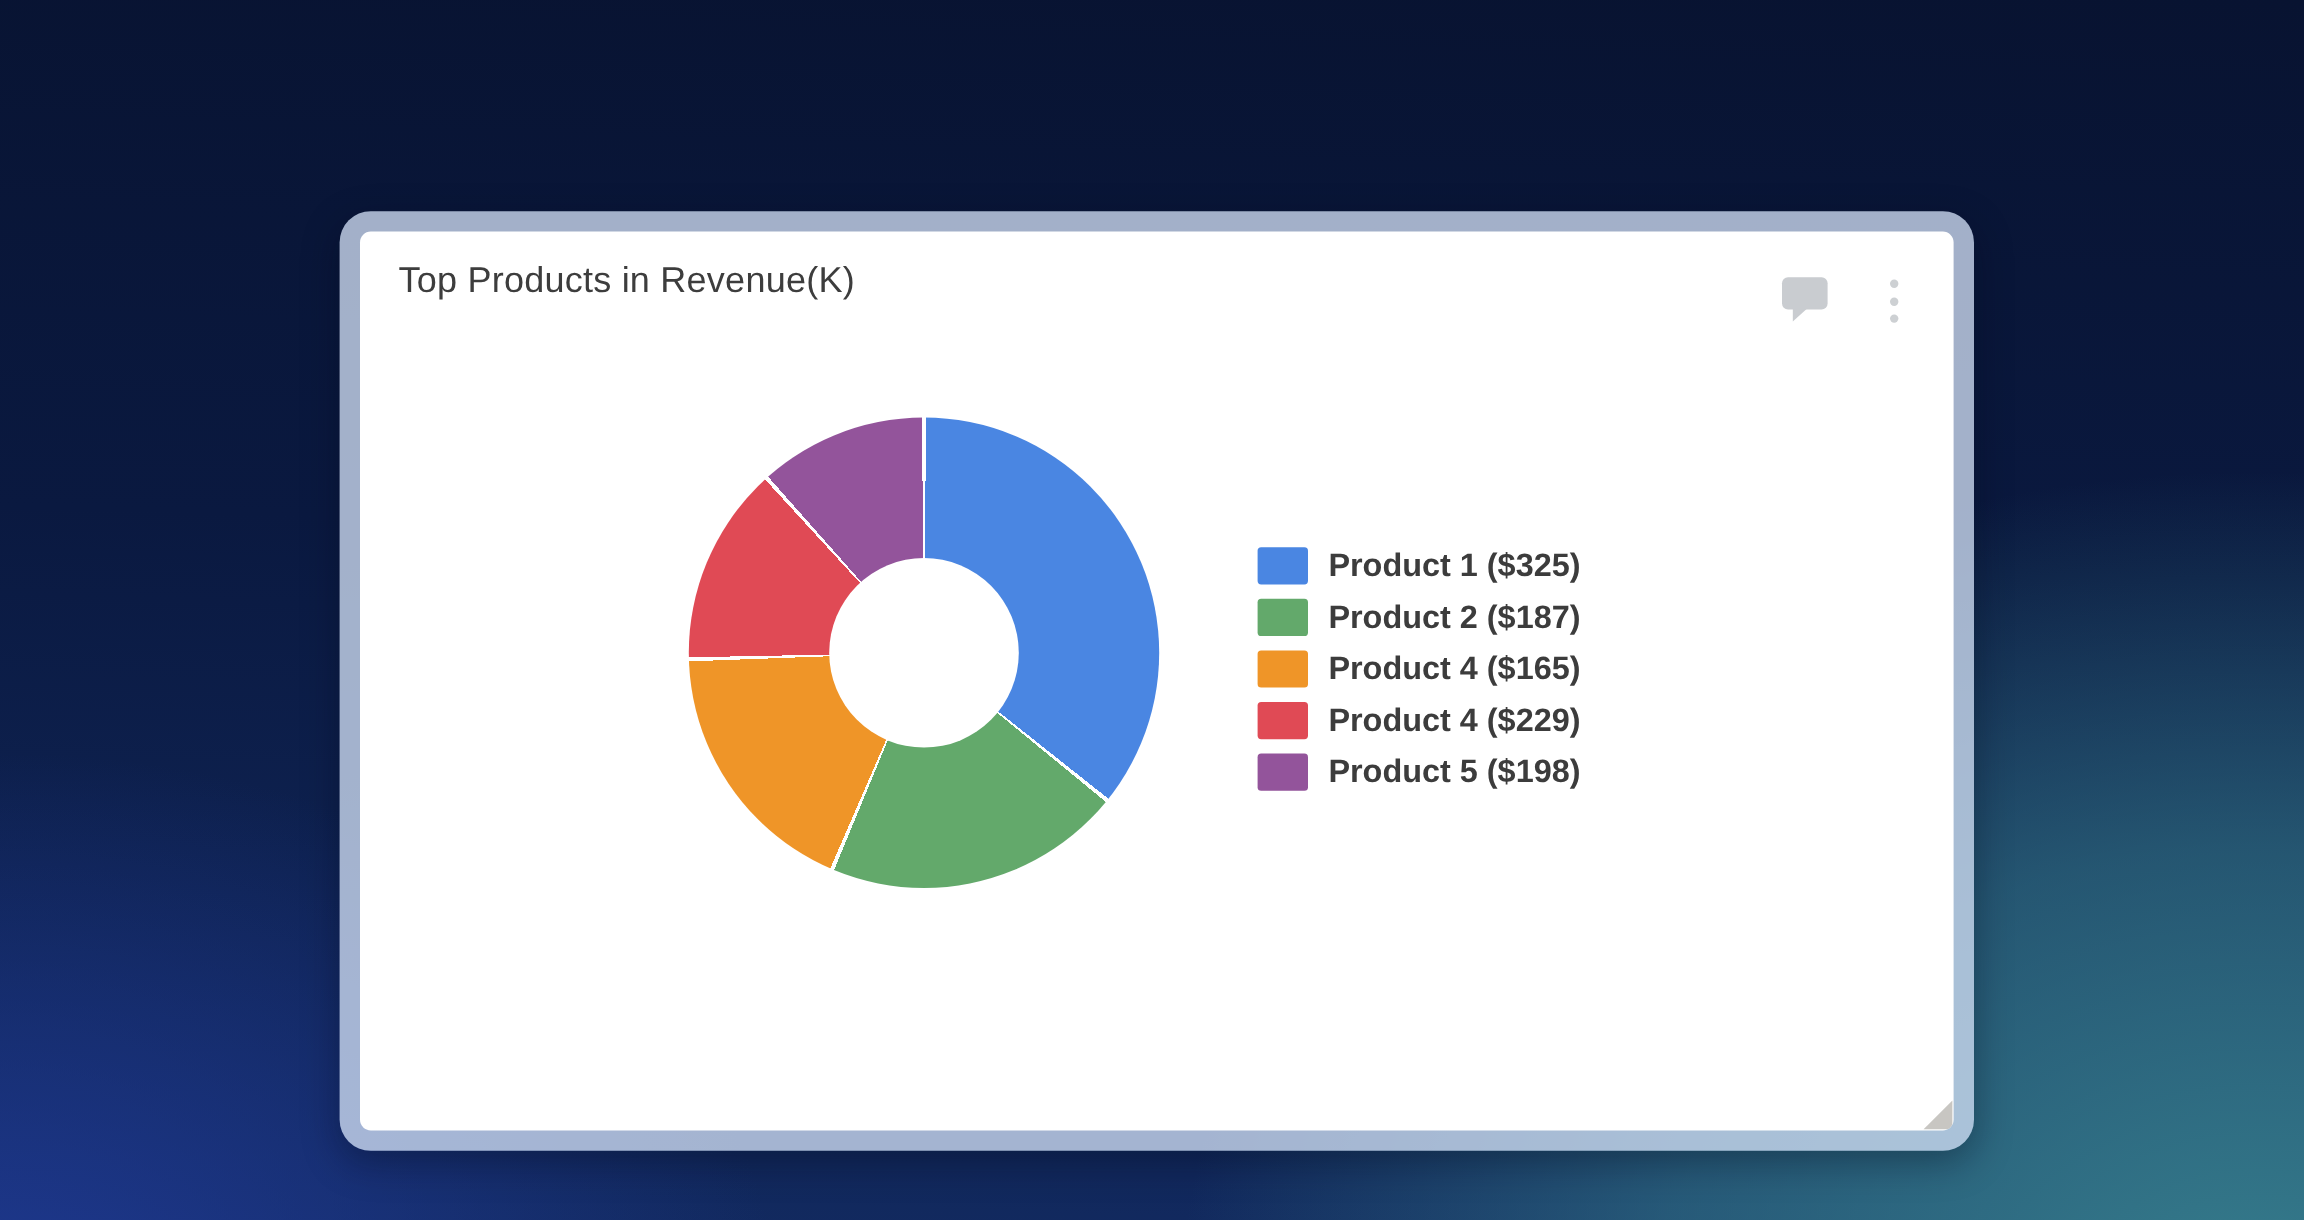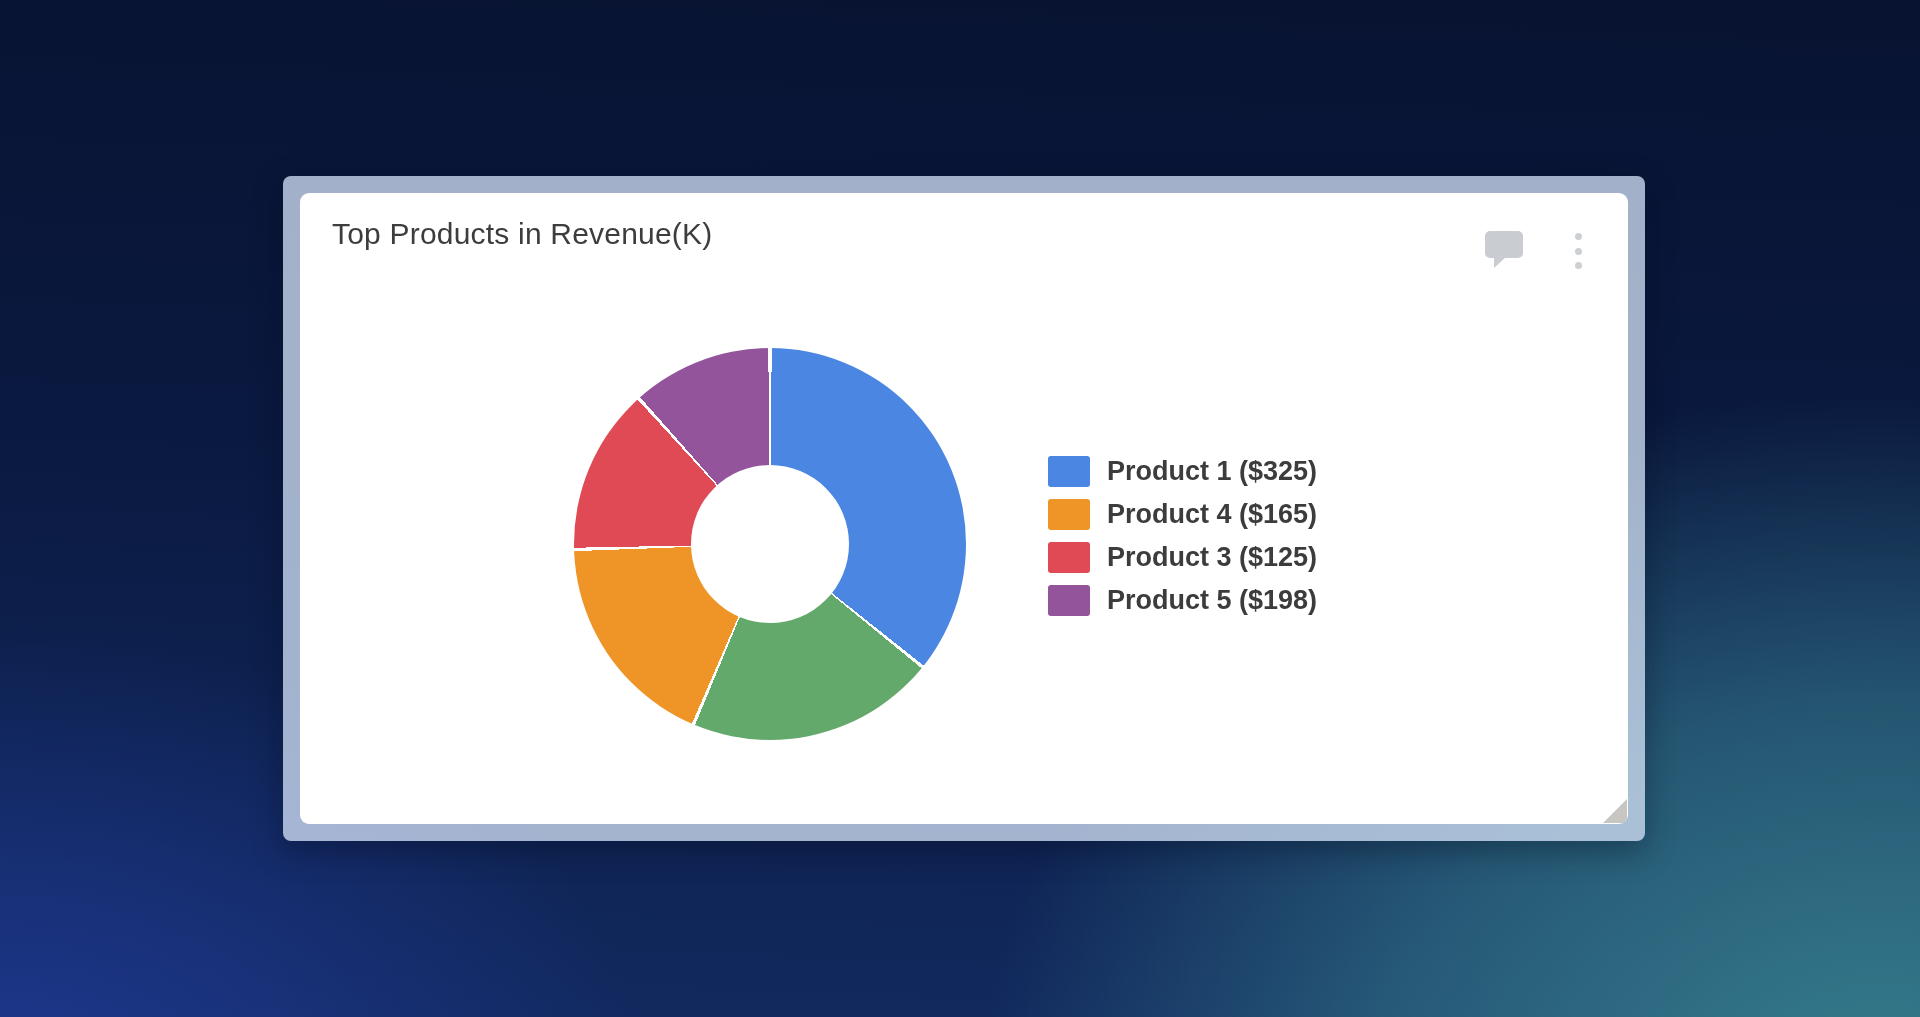--- a/index.html
+++ b/index.html
@@ -5,22 +5,22 @@
   html,body{margin:0;padding:0;}
   body{
     width:1920px;height:1017px;overflow:hidden;position:relative;
     font-family:"Liberation Sans","DejaVu Sans",sans-serif;
     background:
       radial-gradient(1250px 980px at 98% 108%, rgba(56,130,143,0.95) 0%, rgba(56,130,143,0.55) 40%, rgba(56,130,143,0) 72%),
       radial-gradient(1050px 760px at 0% 108%, rgba(32,58,150,0.88) 0%, rgba(32,58,150,0) 62%),
       linear-gradient(182deg, #081331 0%, #0a1940 45%, #122a60 100%);
   }
   .card-frame{
-    position:absolute;left:283px;top:176px;width:1362px;height:665px;
-    box-sizing:border-box;padding:17px;border-radius:8px;
+    position:absolute;left:283px;top:176px;width:1362px;height:783px;
+    box-sizing:border-box;padding:17px;border-radius:26px;
     background:rgba(206,220,242,0.78);
     box-shadow:0 10px 30px rgba(2,8,25,0.35);
   }
   .panel{position:relative;width:100%;height:100%;background:#ffffff;border-radius:9px;overflow:hidden;}
   .title{
     position:absolute;left:32px;top:24px;margin:0;
     font-size:30px;font-weight:400;color:#3d3d3d;letter-spacing:.2px;white-space:nowrap;
   }
   .icon-comment{
     position:absolute;left:1185px;top:38px;width:38px;height:27px;
@@ -70,26 +70,30 @@
     <div class="donut" style="background: conic-gradient(rgb(255, 255, 255) 0deg, rgb(255, 255, 255) 0.5deg, rgb(74, 134, 226) 0.5deg, rgb(74, 134, 226) 128.35deg, rgb(255, 255, 255) 128.35deg, rgb(255, 255, 255) 129.35deg, rgb(99, 169, 107) 129.35deg, rgb(99, 169, 107) 202.5deg, rgb(255, 255, 255) 202.5deg, rgb(255, 255, 255) 203.5deg, rgb(239, 149, 40) 203.5deg, rgb(239, 149, 40) 267.91deg, rgb(255, 255, 255) 267.91deg, rgb(255, 255, 255) 268.91deg, rgb(224, 74, 85) 268.91deg, rgb(224, 74, 85) 317.47deg, rgb(255, 255, 255) 317.47deg, rgb(255, 255, 255) 318.47deg, rgb(147, 84, 155) 318.47deg, rgb(147, 84, 155) 359.5deg, rgb(255, 255, 255) 359.5deg, rgb(255, 255, 255) 360deg);">
       <div class="donut-hole"></div>
     </div>
 
     <div class="legend">
         <div class="legend-row">
           <span class="swatch" style="background: rgb(74, 134, 226);"></span>
           <span class="legend-label">Product 1 ($325)</span>
         </div>
         <div class="legend-row">
+          <span class="swatch" style="background: rgb(99, 169, 107);"></span>
+          <span class="legend-label">Product 2 ($187)</span>
+        </div>
+        <div class="legend-row">
           <span class="swatch" style="background: rgb(239, 149, 40);"></span>
           <span class="legend-label">Product 4 ($165)</span>
         </div>
         <div class="legend-row">
           <span class="swatch" style="background: rgb(224, 74, 85);"></span>
-          <span class="legend-label">Product 3 ($125)</span>
+          <span class="legend-label">Product 4 ($229)</span>
         </div>
         <div class="legend-row">
           <span class="swatch" style="background: rgb(147, 84, 155);"></span>
           <span class="legend-label">Product 5 ($198)</span>
         </div>
       </div>
 
     <div class="resize-handle"></div>
   </div>
 </div>

